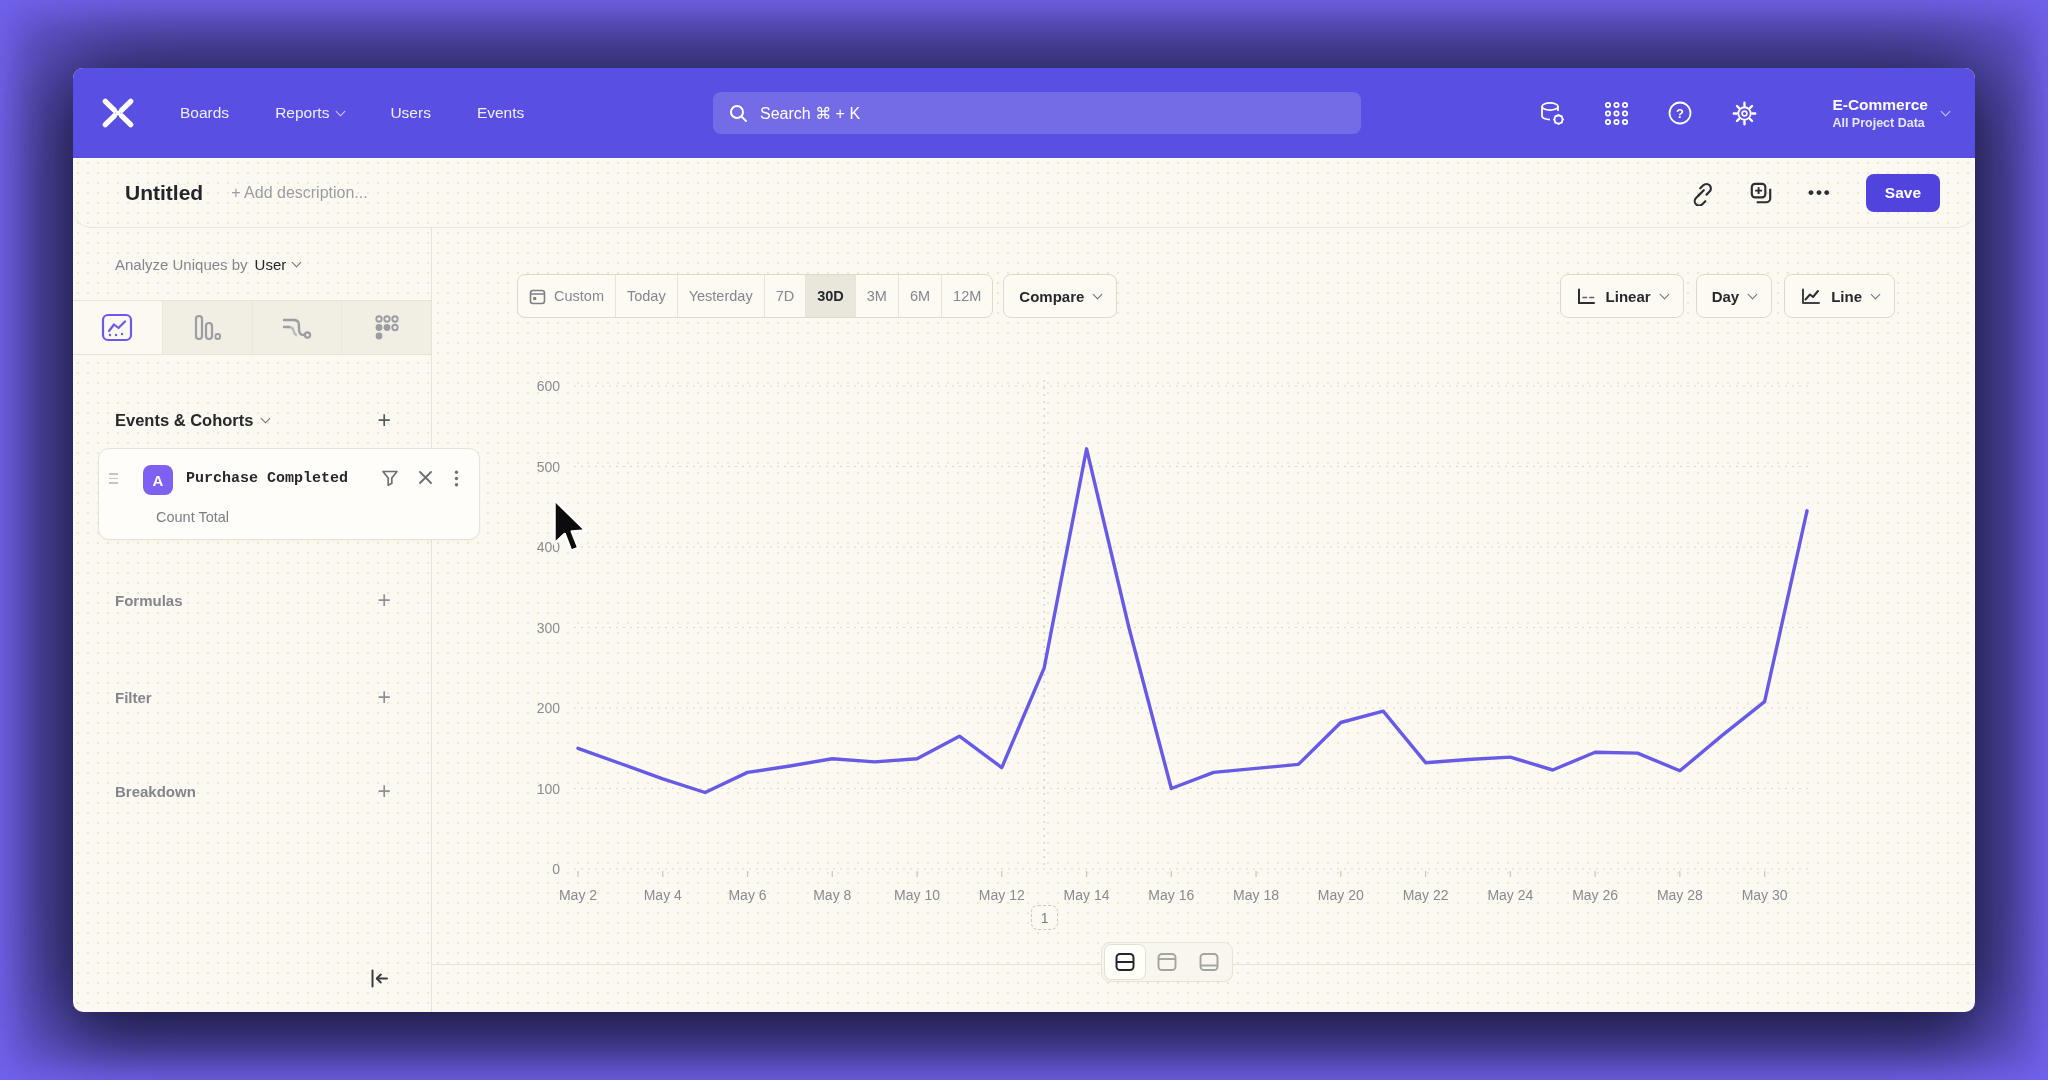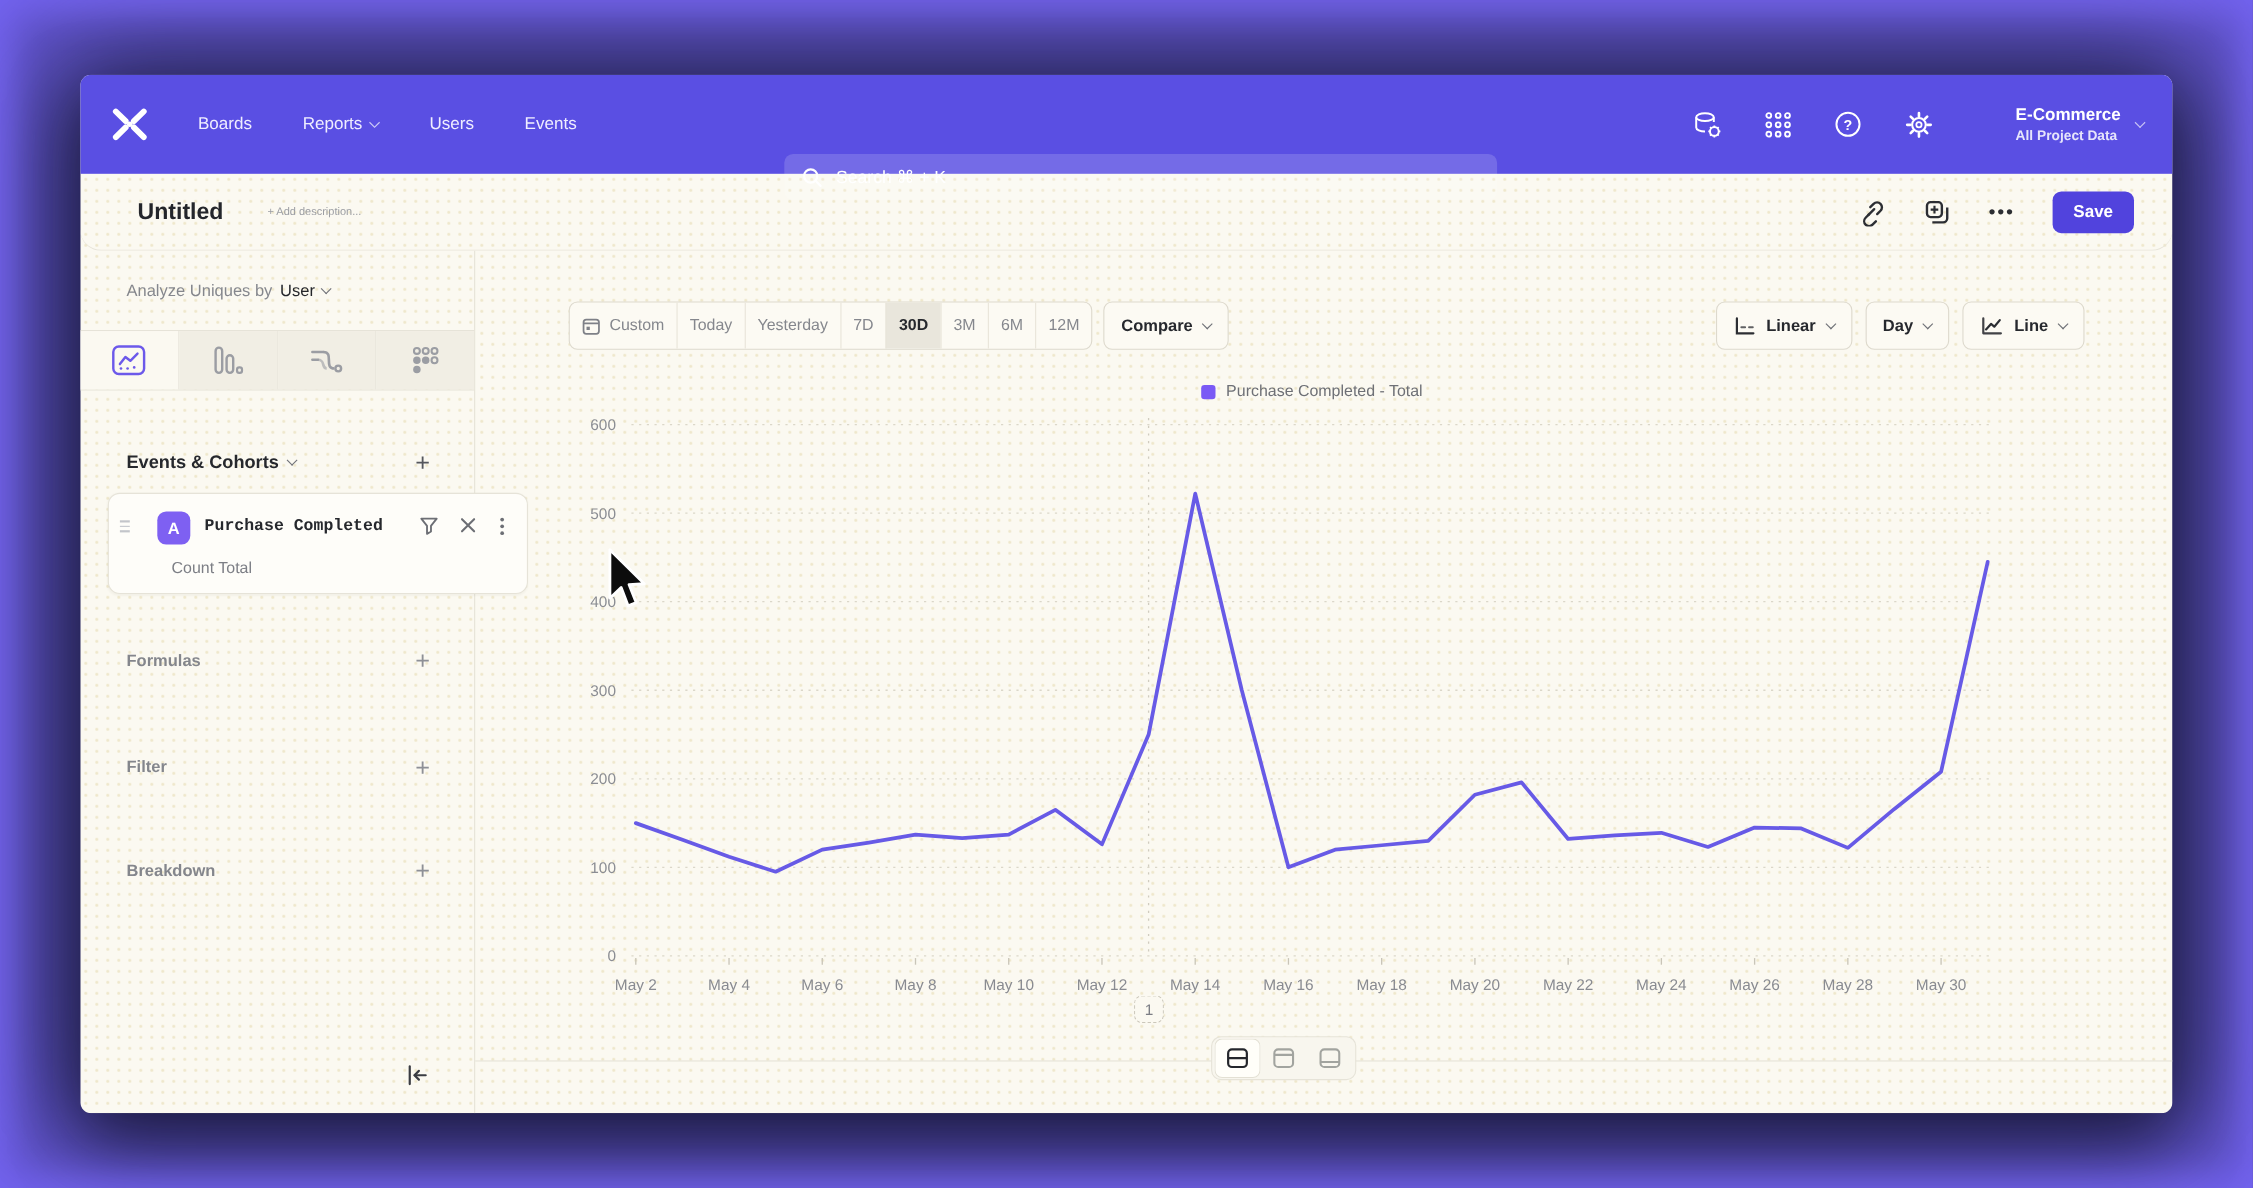--- a/index.html
+++ b/index.html
@@ -16,31 +16,31 @@
     background-image:radial-gradient(circle, rgba(226,213,166,.5) 1px, transparent 1.6px);background-size:10px 10px;
     border-radius:10px;box-shadow:0 20px 60px rgba(8,8,28,.6);overflow:hidden;}
   
   .navbar{position:absolute;top:0;left:0;right:0;height:90px;background:var(--nav-purple);display:flex;align-items:center;}
   .logo{margin-left:27px;display:flex;align-items:center;cursor:pointer;}
   .nav-items{display:flex;align-items:center;margin-left:44px;gap:46px;}
   .nav-item{display:flex;align-items:center;gap:8px;color:#efedff;font-size:15.5px;cursor:pointer;}
   .chev{width:7px;height:7px;border-right:1.8px solid #c9c4f5;border-bottom:1.8px solid #c9c4f5;transform:rotate(45deg);margin-top:-4px;}
   .chev.dark{border-color:#6f7177;}
   .searchbar{position:absolute;left:640px;top:24px;width:648px;height:42px;background:rgba(255,255,255,.16);
-    border-radius:8px;display:flex;align-items:center;padding-left:16px;gap:12px;color:#ffffff;font-size:16px;cursor:text;margin-top:48px;}
+    border-radius:8px;display:flex;align-items:center;padding-left:16px;gap:12px;color:#ffffff;font-size:16px;cursor:text;}
   .nav-right{position:absolute;right:26px;top:0;height:90px;display:flex;align-items:center;gap:38px;}
   .nav-icon{display:flex;align-items:center;justify-content:center;cursor:pointer;}
   .project{display:flex;align-items:center;gap:14px;cursor:pointer;margin-left:36px;}
   .project-name{color:#fff;font-size:15.5px;font-weight:700;}
   .project-sub{color:rgba(255,255,255,.85);font-size:12.5px;font-weight:700;margin-top:2px;}
   
   .title-row{position:absolute;top:90px;left:0;right:0;height:70px;display:flex;align-items:center;
     padding:0 35px 0 52px;border-bottom:1px solid var(--border);border-radius:19px;}
   .doc-title{font-size:21px;font-weight:700;color:var(--tdark);}
-  .doc-desc{margin-left:40px;font-size:10px;color:#9b9da2;cursor:text;}
+  .doc-desc{margin-left:28px;font-size:16px;color:#9b9da2;cursor:text;}
   .title-actions{margin-left:auto;display:flex;align-items:center;gap:34px;}
   .icon-btn{display:flex;align-items:center;justify-content:center;cursor:pointer;}
   .more-dots{color:#2c2e33;font-size:17px;font-weight:700;letter-spacing:2px;cursor:pointer;}
   .save-btn{background:var(--save-purple);color:#fff;font-size:15.5px;font-weight:600;border:none;
     border-radius:8px;padding:10px 19px;cursor:pointer;}
   
   .content{position:absolute;top:160px;left:0;right:0;bottom:0;display:flex;}
   .sidebar{position:relative;width:359px;border-right:1px solid var(--border);}
   .main{position:relative;flex:1;}
   
@@ -373,24 +373,20 @@
         <div class="ctl-btn rgap">
           <svg width="21" height="19" viewBox="0 0 21 19" fill="none" stroke="#2c2e33" stroke-width="2" stroke-linecap="round" stroke-linejoin="round">
             <path d="M3,2.5 V16 H19" opacity=".9"></path>
               <path d="M5.5,12.5 L10,7.5 L13,10 L18,4"></path>
           </svg>
           <span>Line</span>
           <span class="chev dark"></span>
         </div>
       </div>
 
-      <div class="legend">
-        <span class="legend-swatch" style="background: rgb(122, 90, 245);"></span>
-        <span class="legend-label">Purchase Completed - Total</span>
-      </div>
 
       <svg id="chart" width="1466" height="784">
           <line x1="142" y1="641" x2="1381" y2="641" stroke="#dbd7c9" stroke-width="1.2" stroke-dasharray="2 5"></line>
           <text x="128" y="646" text-anchor="end" font-size="14" fill="#8b8d93" font-family="Liberation Sans, sans-serif">0</text>
           <line x1="142" y1="560.5" x2="1381" y2="560.5" stroke="#dbd7c9" stroke-width="1.2" stroke-dasharray="2 5"></line>
           <text x="128" y="565.5" text-anchor="end" font-size="14" fill="#8b8d93" font-family="Liberation Sans, sans-serif">100</text>
           <line x1="142" y1="480" x2="1381" y2="480" stroke="#dbd7c9" stroke-width="1.2" stroke-dasharray="2 5"></line>
           <text x="128" y="485" text-anchor="end" font-size="14" fill="#8b8d93" font-family="Liberation Sans, sans-serif">200</text>
           <line x1="142" y1="399.5" x2="1381" y2="399.5" stroke="#dbd7c9" stroke-width="1.2" stroke-dasharray="2 5"></line>
           <text x="128" y="404.5" text-anchor="end" font-size="14" fill="#8b8d93" font-family="Liberation Sans, sans-serif">300</text>

